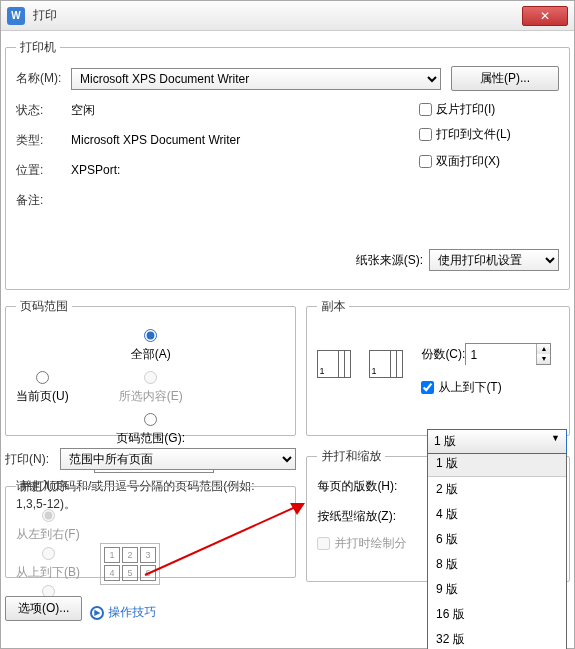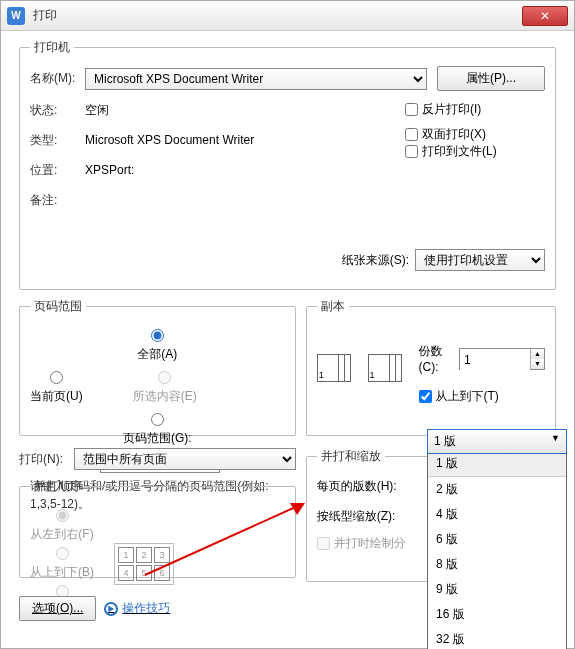--- a/index.html
+++ b/index.html
@@ -5,21 +5,21 @@
   * { box-sizing: border-box; margin: 0; padding: 0; }
   body { font-family: "Microsoft YaHei", Tahoma, sans-serif; font-size: 12px; background: #f0f0f0; width: 575px; height: 649px; position: relative; overflow: hidden; }
   
   .window { background: #fff; border: 1px solid #aaa; width: 575px; height: 649px; position: relative; }
   
   .titlebar { height: 30px; background: linear-gradient(#fdfdfd, #e8e8e8); border-bottom: 1px solid #ccc; display: flex; align-items: center; padding: 0 6px; }
   .titlebar .app-icon { width: 18px; height: 18px; background: #3a7fd5; border-radius: 3px; display: flex; align-items: center; justify-content: center; color: #fff; font-size: 10px; font-weight: bold; }
   .titlebar .title { margin-left: 8px; flex: 1; color: #333; }
   .titlebar .close { width: 46px; height: 20px; background: linear-gradient(#e36868, #c43535); border: 1px solid #a02020; border-radius: 2px; color: #fff; text-align: center; line-height: 18px; cursor: pointer; font-size: 12px; }
   
-  .body { padding: 8px 18px; }
+  .body { padding: 8px 4px; }
   fieldset { border: 1px solid #bbb; border-radius: 2px; padding: 10px 10px; margin-bottom: 8px; }
   legend { padding: 0 4px; color: #333; }
   
   .row { display: flex; align-items: center; margin-bottom: 8px; min-height: 22px; }
   .lbl { width: 55px; color: #333; }
   
   select, input[type=text] { border: 1px solid #888; font: inherit; padding: 2px 4px; background: #fff; height: 22px; }
   select { background: linear-gradient(#fff,#eee); }
   
   .btn { background: linear-gradient(#fdfdfd,#e6e6e6); border: 1px solid #888; padding: 3px 12px; cursor: pointer; font: inherit; border-radius: 2px; }
@@ -34,21 +34,21 @@
   .radio-row { display: flex; align-items: center; gap: 4px; margin: 4px 0; flex-direction: column; }
   .radio-row input { accent-color: #2a6ec7; }
   .disabled { color: #999; }
   
   .page-order-icons { border: 1px solid #bbb; display: inline-grid; grid-template-columns: repeat(3, 16px); grid-template-rows: repeat(2, 16px); gap: 2px; padding: 3px; }
   .page-order-icons div { border: 1px solid #888; font-size: 9px; display:flex; align-items:center; justify-content:center;}
   
   .copies-icon { display:inline-block; position:relative; width:40px; height:40px; }
   .copies-icon .pg { position:absolute; width:22px; height:28px; border:1px solid #666; background:#fff; font-size:9px; display:flex; align-items:flex-end; justify-content:flex-start; padding:1px; }
   
-  .bottom-row { display:flex; align-items:center; gap:8px; margin-top: 6px; text-decoration: underline; }
+  .bottom-row { display:flex; align-items:flex-end; gap:8px; margin-top: 6px; }
   .tips { color:#2a6ec7; display:flex; align-items:center; gap:4px; cursor:pointer; }
   .tips-circle { width:14px; height:14px; border:2px solid #2a6ec7; border-radius:50%; display:flex; align-items:center; justify-content:center; font-size:8px; color:#2a6ec7; }
   
   .dropdown-open { position:absolute; left:427px; top:449px; width:140px; background:#fff; border:1px solid #666; z-index:100; }
   .dropdown-header { background: linear-gradient(#fff,#e6e6e6); border: 1px solid #2a6ec7; color:#000; padding:3px 6px; position:absolute; left:427px; top:429px; width:140px; z-index:101; }
   .dropdown-header::after { content:"▼"; position:absolute; right:6px; font-size:9px; }
   .dropdown-open div { padding: 4px 8px; }
   .dropdown-open div.sel { background:#eee; border-top:1px solid #ccc; border-bottom:1px solid #ccc; }
   
   .arrow { position:absolute; left:135px; top:495px; width:180px; height:90px; pointer-events:none; z-index:50; }
@@ -99,27 +99,27 @@
             </div>
           <div class="row">
               <span class="lbl">备注:</span>
             </div>
         </div>
         <div style="width:140px; padding-top:2px">
           <div class="chk" style="margin-bottom:8px">
               <input type="checkbox" style="">
               <span>反片打印(I)</span>
             </div>
+          <div class="chk" style="margin-bottom:10px">
+              <input type="checkbox" style="">
+              <span>打印到文件(L)</span>
+            </div>
           <div class="chk">
               <input type="checkbox" style="">
               <span>双面打印(X)</span>
-            </div>
-          <div class="chk" style="margin-bottom:10px">
-              <input type="checkbox" style="">
-              <span>打印到文件(L)</span>
             </div>
         </div>
       </div>
       <div class="row" style="justify-content:flex-end; margin-top:30px; margin-bottom:8px">
         <span>纸张来源(S):</span>
         <span style="width:6px"></span>
         <select style="width:130px"><option>使用打印机设置</option></select>
       </div>
     </fieldset>
 

